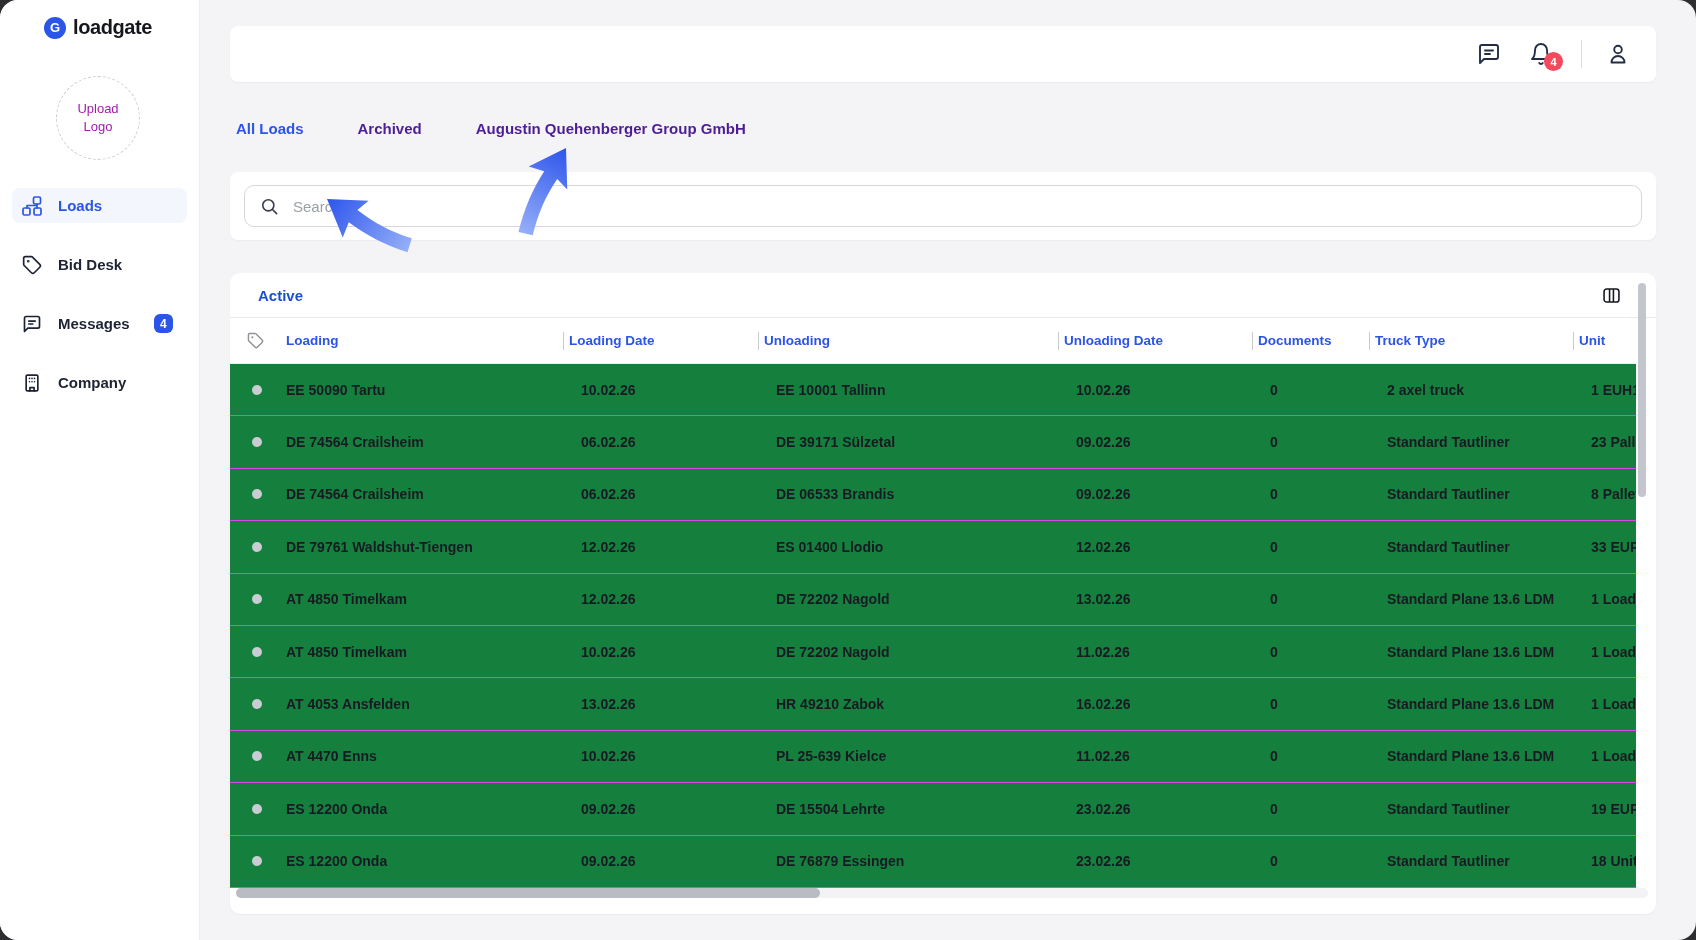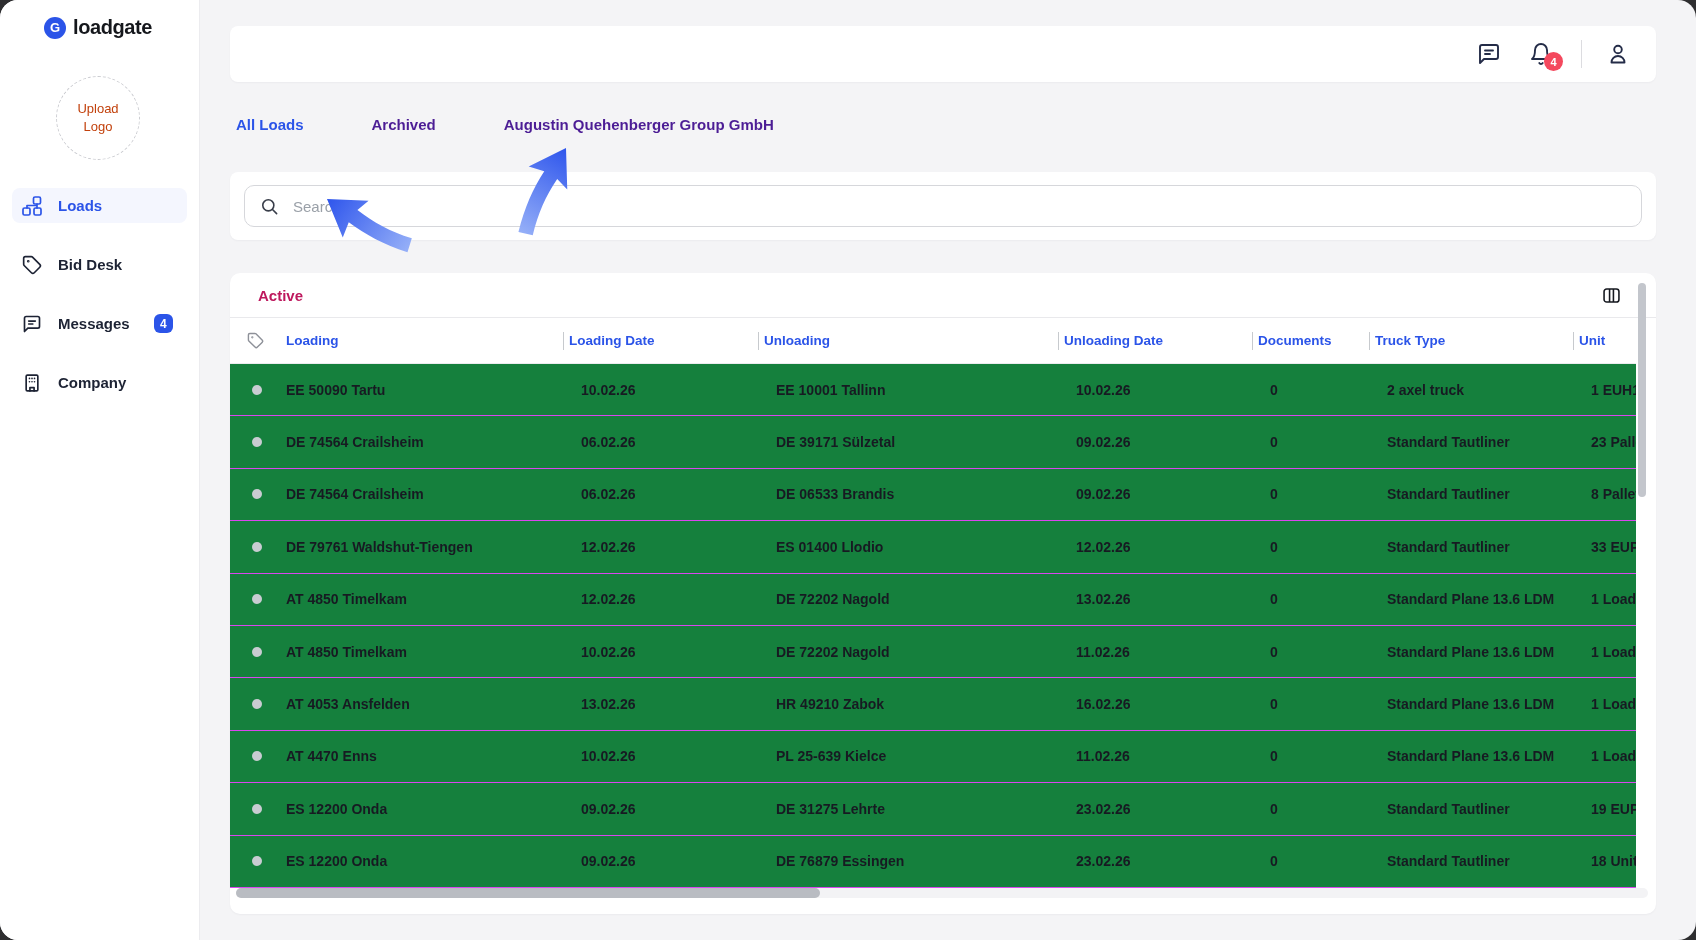--- a/index.html
+++ b/index.html
@@ -6,55 +6,55 @@
   *{box-sizing:border-box;}
   .frame{position:relative;width:1696px;height:940px;background:#f4f4f6;border-radius:18px;overflow:hidden;
          font-family:"Liberation Sans","DejaVu Sans",sans-serif;color:#171a22;}
   
   .sidebar{position:absolute;left:0;top:0;width:200px;height:100%;background:#fff;border-right:1px solid #ececef;}
   .logo{position:absolute;left:44px;top:16px;display:flex;align-items:center;gap:7px;}
   .logo-circle{width:22px;height:22px;border-radius:50%;background:#2b54e8;color:#fff;font-size:13px;font-weight:700;
                display:flex;align-items:center;justify-content:center;}
   .logo-text{font-size:20px;font-weight:700;color:#15171c;letter-spacing:-0.4px;}
   .upload{position:absolute;left:56px;top:76px;width:84px;height:84px;border:1.5px dashed #c9cacf;border-radius:50%;
-          display:flex;flex-direction:column;align-items:center;justify-content:center;color:#c2410c;font-size:13px;line-height:1.35;cursor:pointer;}
+          display:flex;flex-direction:column;align-items:center;justify-content:center;color:#a21caf;font-size:13px;line-height:1.35;cursor:pointer;}
   .nav{position:absolute;left:12px;top:188px;right:12px;display:flex;flex-direction:column;gap:24px;}
   .nav-item{height:35px;border-radius:8px;display:flex;align-items:center;padding:0 10px;gap:16px;color:#1d2334;
             font-size:15px;font-weight:600;cursor:pointer;}
   .nav-item.active{background:#f4f6fe;color:#2b54e8;}
   .nav-item svg{width:20px;height:20px;flex:none;}
   .nav-badge{margin-left:8px;background:#2b54e8;color:#fff;border-radius:6px;min-width:19px;height:19px;padding:0 4px;
              display:flex;align-items:center;justify-content:center;font-size:12px;font-weight:700;}
   
   .topbar{position:absolute;left:230px;top:26px;width:1426px;height:56px;background:#fff;border-radius:8px;
           display:flex;align-items:center;justify-content:flex-end;box-shadow:0 1px 2px rgba(16,24,40,.04);}
   .topbar-icons{display:flex;align-items:center;margin-right:26px;}
   .icon-btn{position:relative;color:#242c48;cursor:pointer;display:flex;}
   .icon-btn svg{width:24px;height:24px;}
   .badge-red{position:absolute;right:-10px;bottom:-5px;width:19px;height:19px;border-radius:50%;background:#f4485d;
              color:#fff;font-size:11px;font-weight:700;display:flex;align-items:center;justify-content:center;}
   .tb-divider{width:1px;height:28px;background:#dcdce0;margin:0 24px 0 28px;}
   .gap28{margin-right:28px;}
   
-  .tabs{position:absolute;left:236px;top:111px;height:26px;display:flex;gap:68px;align-items:center;font-size:15px;}
+  .tabs{position:absolute;left:236px;top:111px;height:26px;display:flex;gap:54px;align-items:flex-end;font-size:15px;}
   .tab{color:#4c1d95;font-weight:700;cursor:pointer;white-space:nowrap;}
   .tab.active{color:#2b54e8;}
   
   .search-card{position:absolute;left:230px;top:172px;width:1426px;height:68px;background:#fff;border-radius:8px;
                padding:13px 14px;box-shadow:0 1px 2px rgba(16,24,40,.04);}
   .search-box{height:42px;border:1px solid #d6d7db;border-radius:10px;display:flex;align-items:center;padding:0 15px;gap:12px;background:#fff;}
   .search-box svg{width:19px;height:19px;color:#383d49;flex:none;}
   .search-box input{border:0;outline:0;flex:1;font-size:15px;color:#1a1d24;font-family:inherit;background:transparent;}
   .search-box input::placeholder{color:#9aa0a8;}
   
   .table-card{position:absolute;left:230px;top:273px;width:1426px;height:641px;background:#fff;border-radius:10px;
               overflow:hidden;box-shadow:0 1px 2px rgba(16,24,40,.04);}
   .table-head{height:45px;border-bottom:1px solid #e9e9ec;display:flex;align-items:center;justify-content:space-between;
               padding:0 34px 0 28px;}
-  .table-title{font-size:15px;font-weight:700;color:#be185d;}
+  .table-title{font-size:15px;font-weight:700;color:#1d4ed8;}
   .cols-btn{color:#14171e;cursor:pointer;display:flex;}
   .cols-btn svg{width:21px;height:21px;}
   .grid-row{display:grid;grid-template-columns:56px 277px 195px 300px 194px 117px 204px 1fr;align-items:center;width:1406px;}
   .thead{height:46px;border-bottom:1px solid #ececef;}
   .th{position:relative;font-size:13.5px;font-weight:700;color:#2b54e8;padding-left:6px;white-space:nowrap;}
   .th.nopad{padding-left:0;}
   .th.divided::before{content:"";position:absolute;left:0;top:50%;transform:translateY(-50%);width:1px;height:18px;background:#c7cace;}
   .tagcell{display:flex;padding-left:17px;color:#8e9199;}
   .tagcell svg{width:17px;height:17px;}
   .trow{height:52.4px;border-bottom:1px solid #d946ef;cursor:pointer;background:#15803d;}
@@ -307,21 +307,21 @@
           <span class="cell">0</span>
           <span class="cell">Standard Plane 13.6 LDM</span>
           <span class="cell">1 Load</span>
         </div>
         <div class="grid-row trow">
           <span class="dotwrap">
             <span class="dot"></span>
           </span>
           <span class="cell nopad">ES 12200 Onda</span>
           <span class="cell">09.02.26</span>
-          <span class="cell">DE 31275 Lehrte</span>
+          <span class="cell">DE 15504 Lehrte</span>
           <span class="cell">23.02.26</span>
           <span class="cell">0</span>
           <span class="cell">Standard Tautliner</span>
           <span class="cell">19 EUP</span>
         </div>
         <div class="grid-row trow">
           <span class="dotwrap">
             <span class="dot"></span>
           </span>
           <span class="cell nopad">ES 12200 Onda</span>

